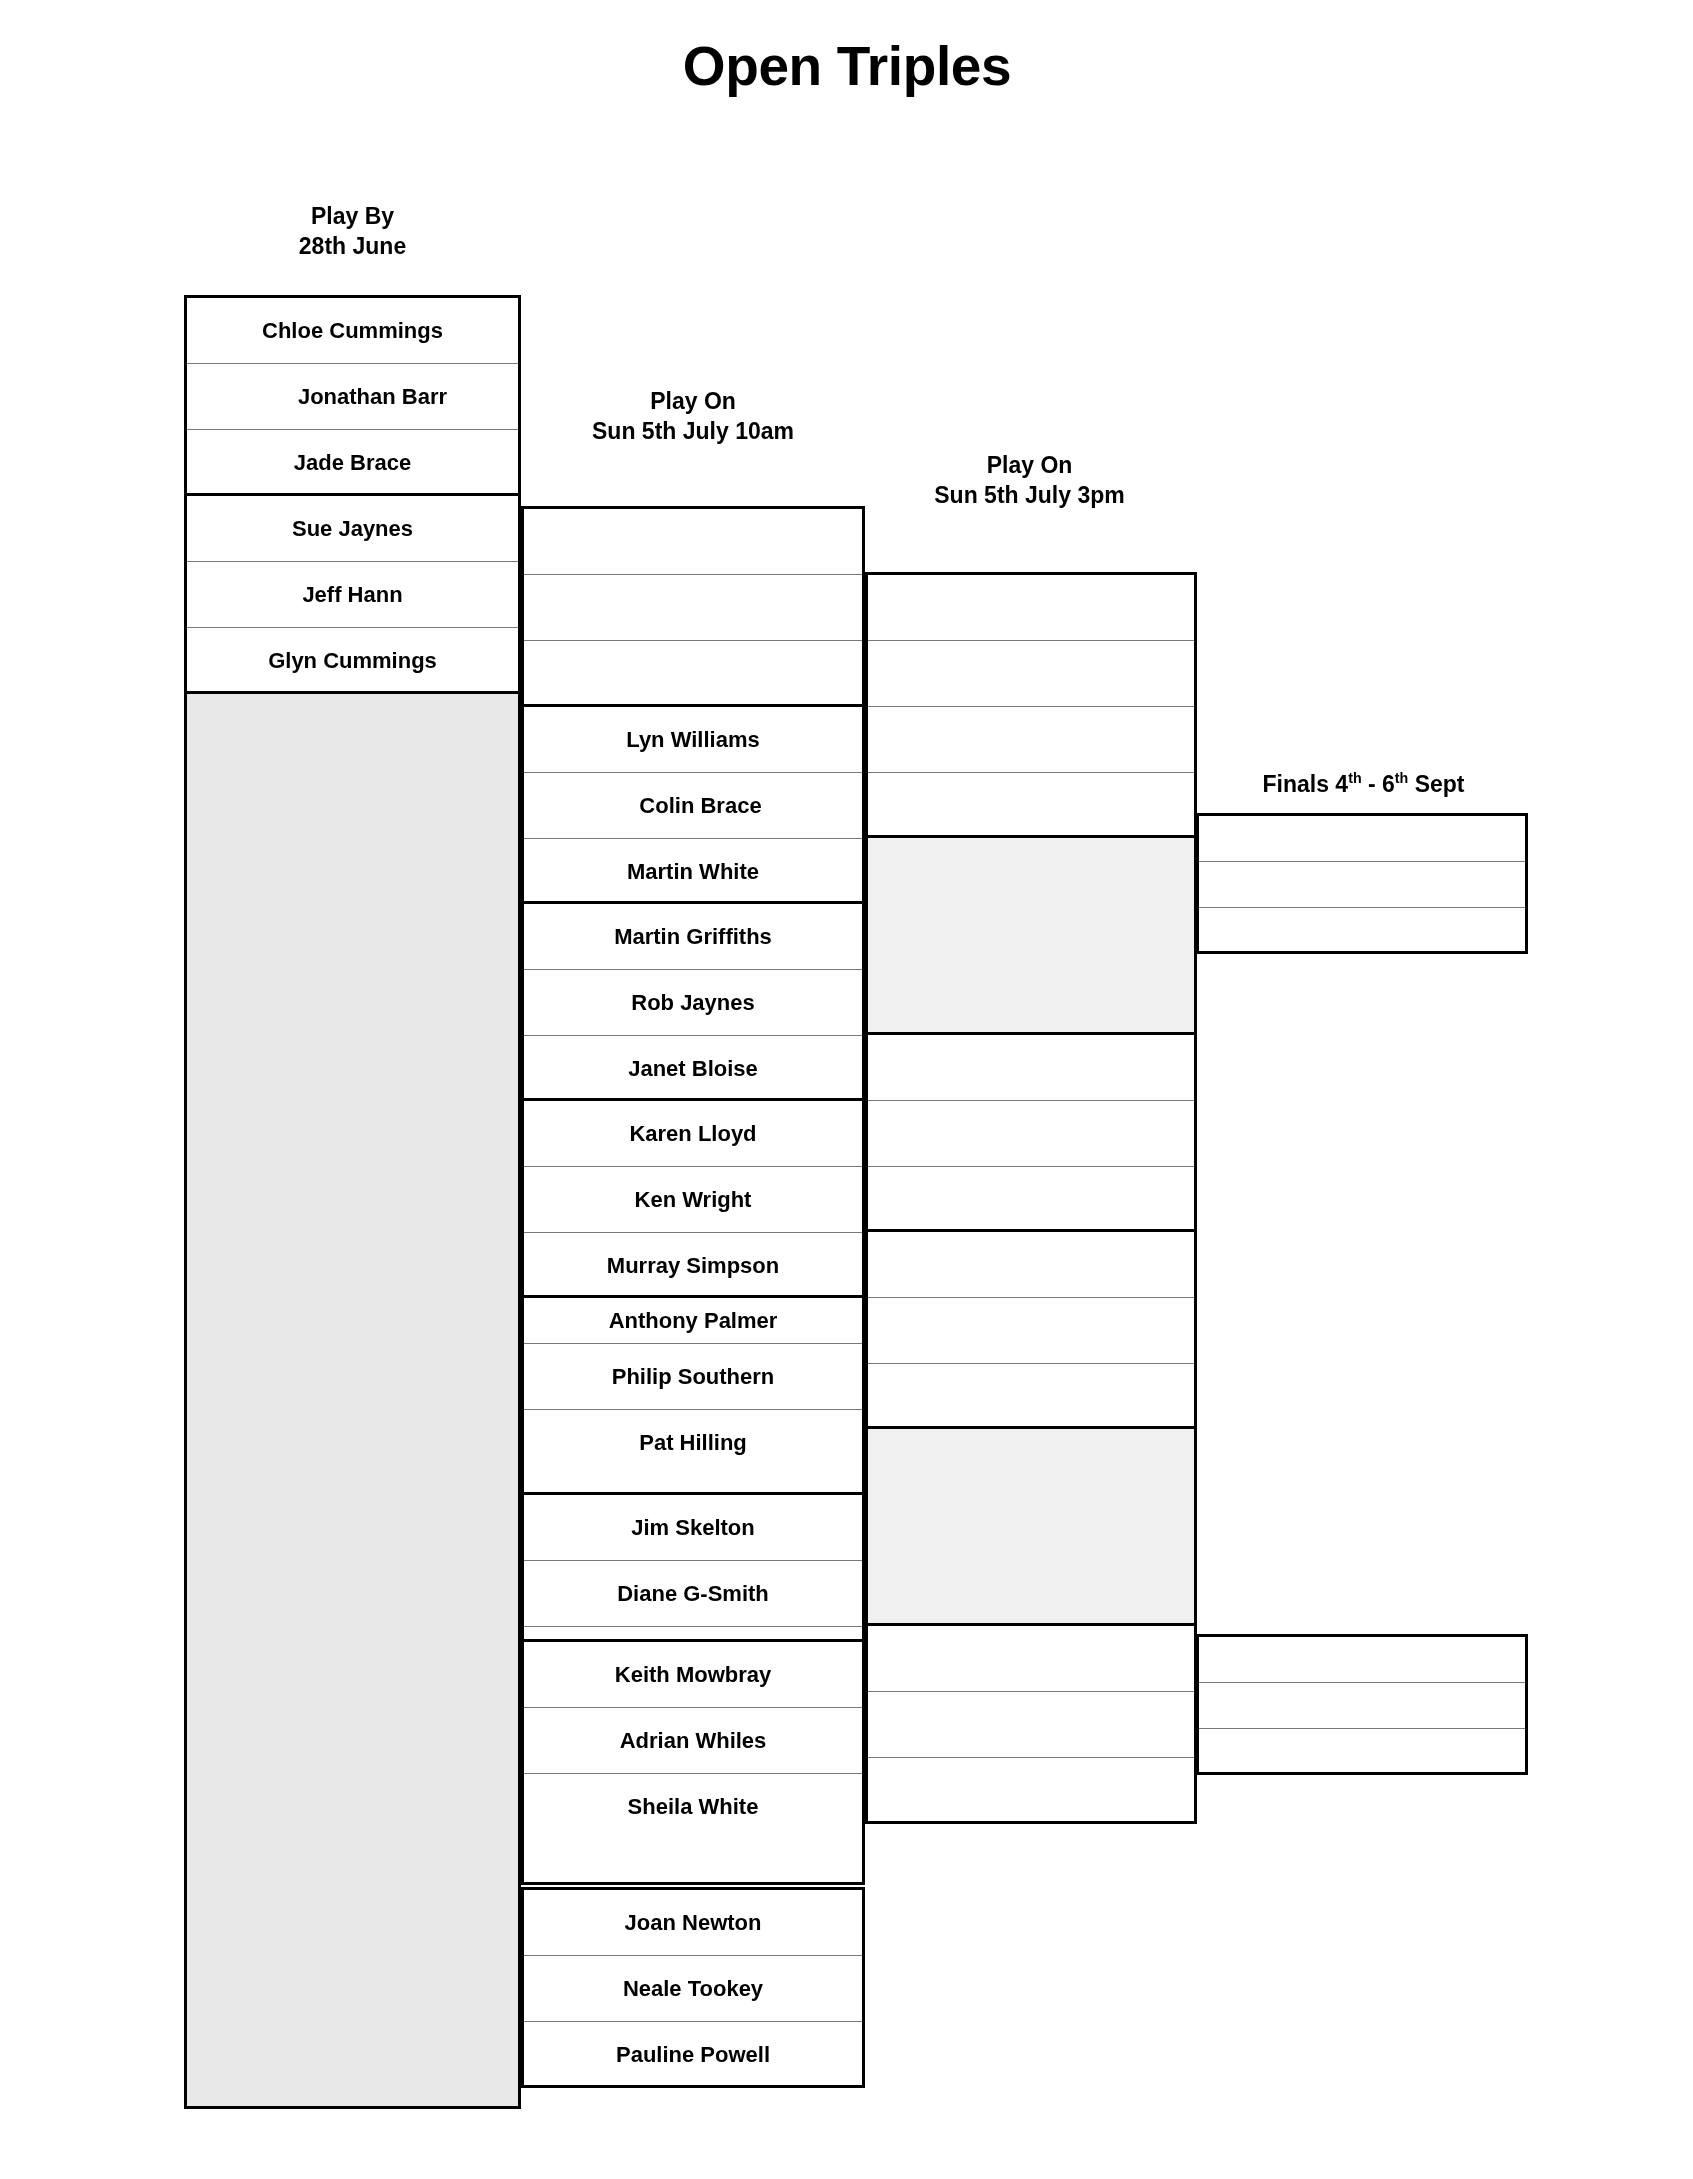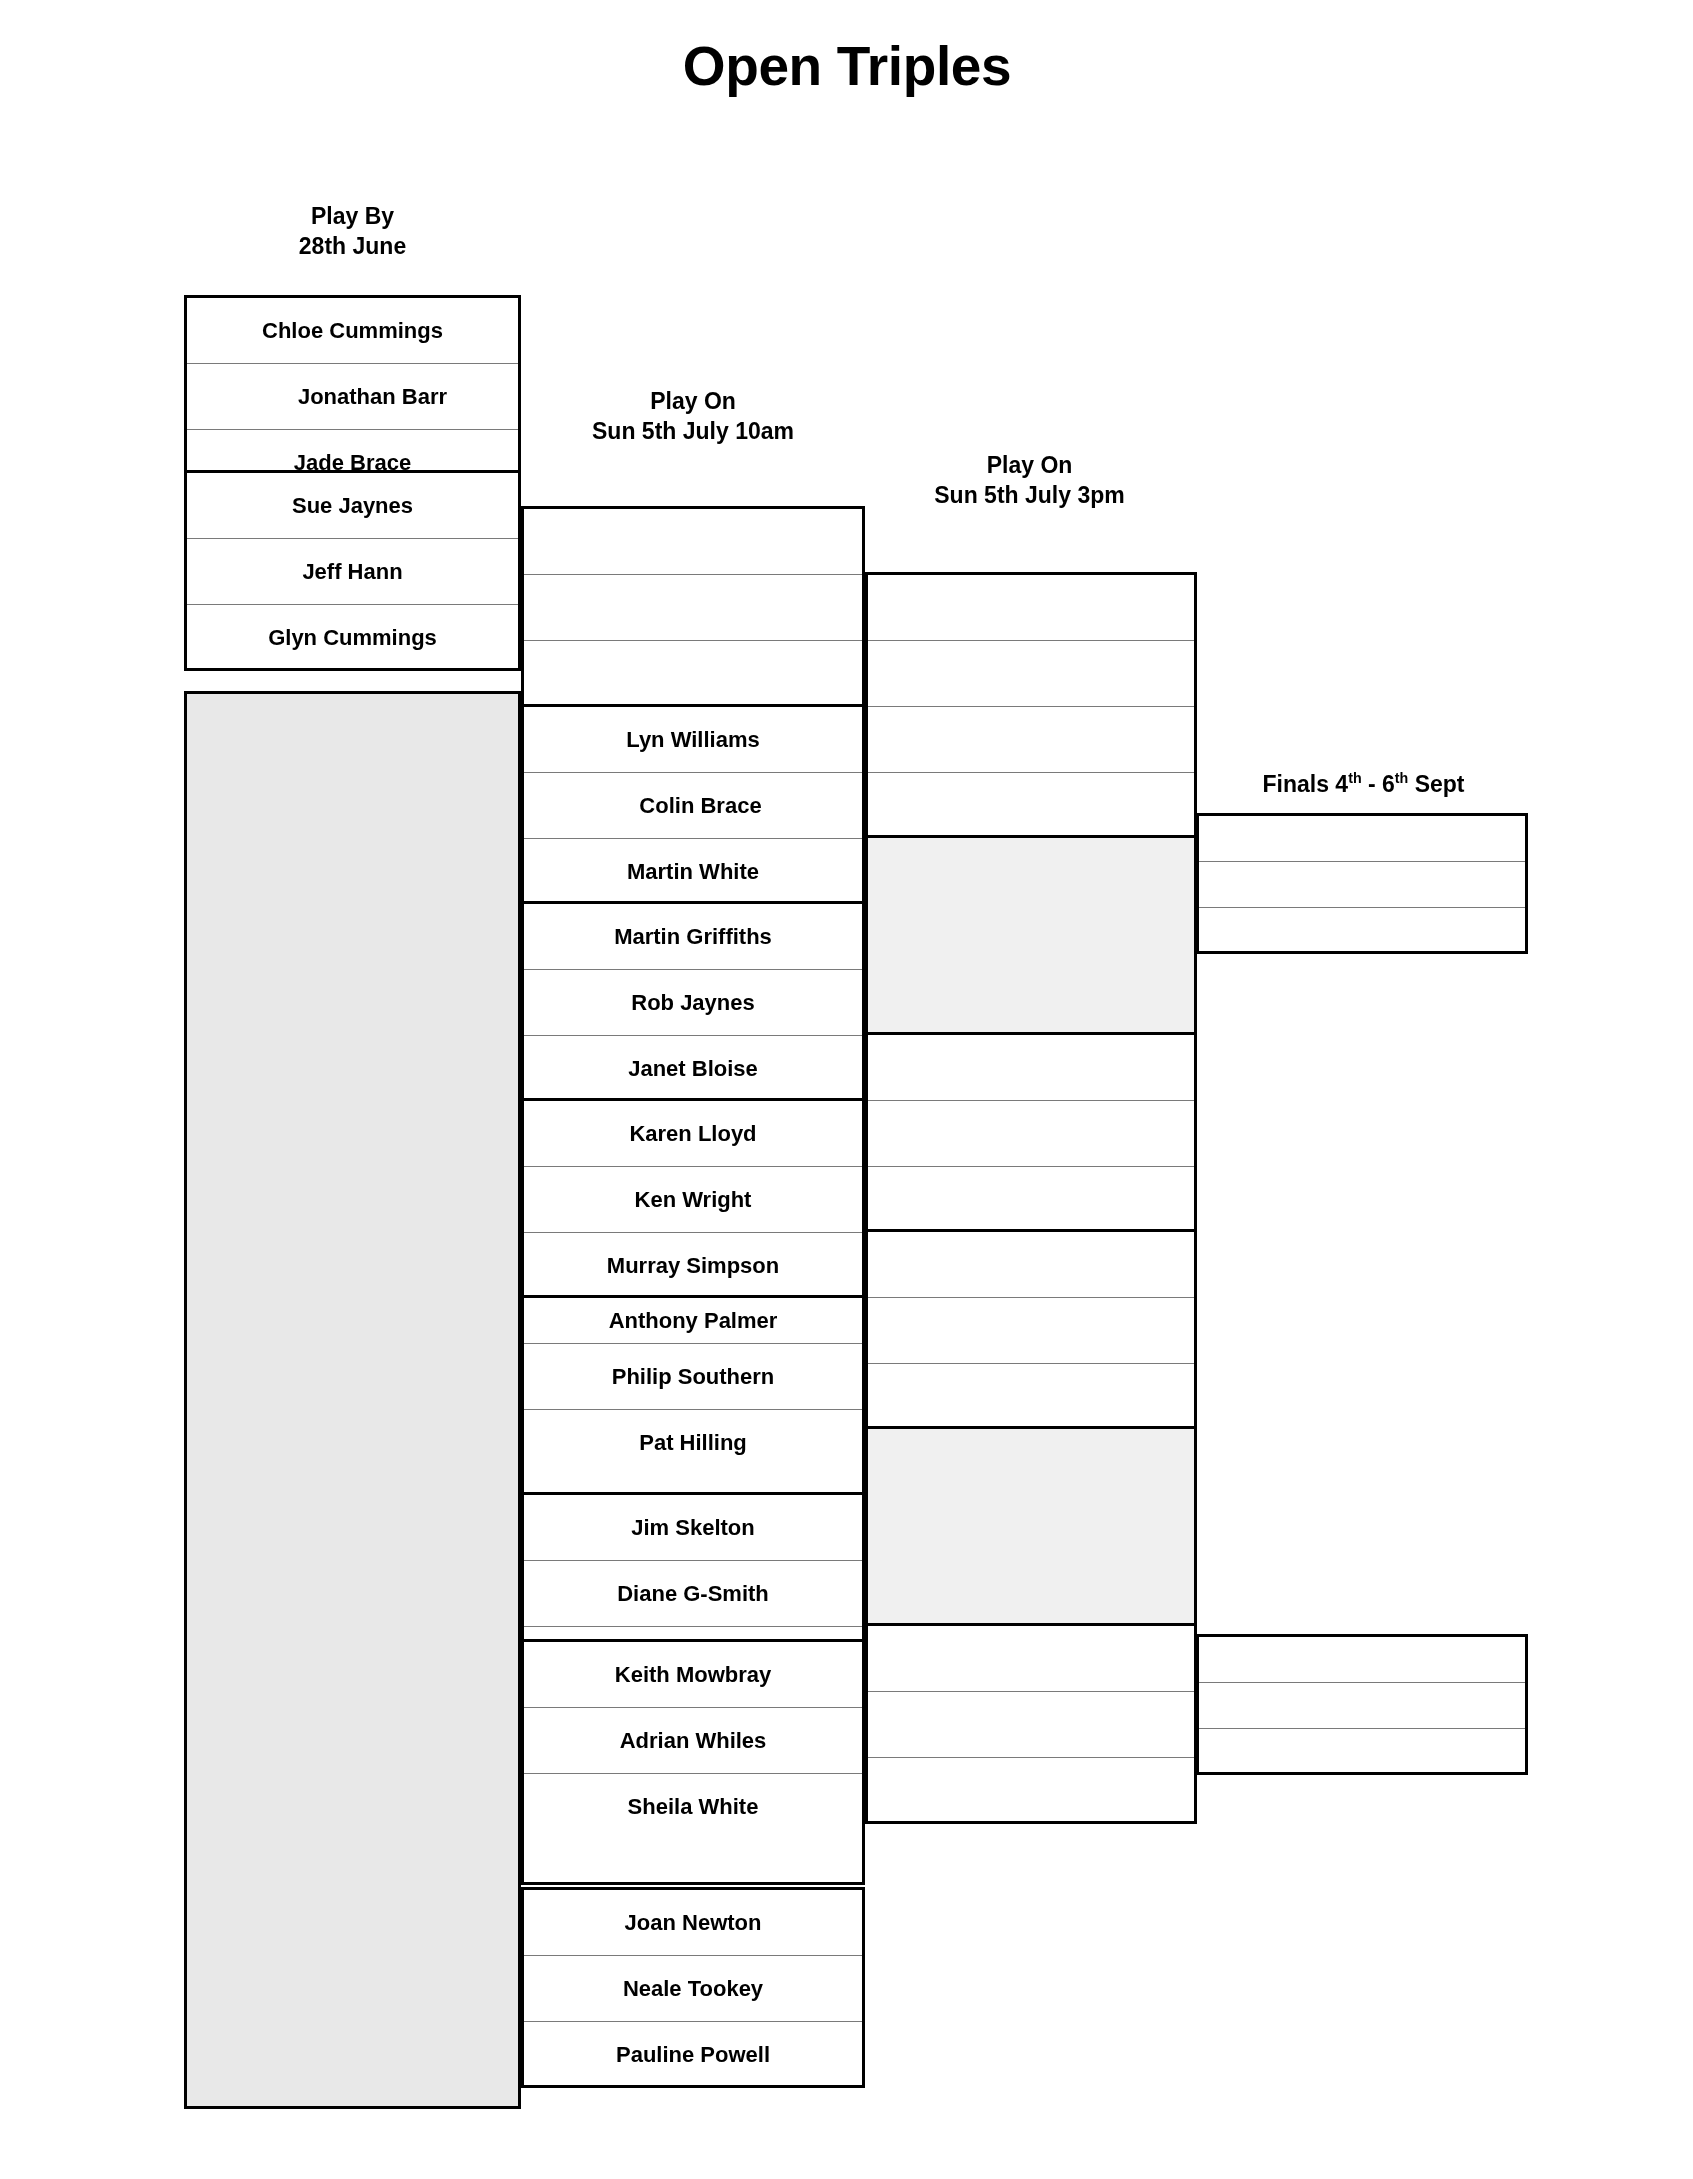--- a/index.html
+++ b/index.html
@@ -75,21 +75,21 @@
 <div class="col-header" style="left:1196px; top:769px; width:335px;">
   <span class="l1"><span>Finals 4</span><span class="sup">th</span><span> - 6</span><span class="sup">th</span><span> Sept</span></span>
 </div>
 
 <div id="bracket-root">
     <div class="group" style="left: 184px; top: 295px; width: 337px; height: 201px;">
       <div class="slot" style="height: 66px;">Chloe Cummings</div>
       <div class="slot" style="height: 66px; padding-left: 40px;">Jonathan Barr</div>
       <div class="slot" style="height: 66px;">Jade Brace</div>
     </div>
-    <div class="group" style="left: 184px; top: 470px; width: 337px; height: 201px;">
+    <div class="group" style="left: 184px; top: 493px; width: 337px; height: 201px;">
       <div class="slot" style="height: 66px;">Sue Jaynes</div>
       <div class="slot" style="height: 66px;">Jeff Hann</div>
       <div class="slot" style="height: 66px;">Glyn Cummings</div>
     </div>
     <div class="group shaded" style="left: 184px; top: 691px; width: 337px; height: 1418px;"></div>
     <div class="group" style="left: 521px; top: 506px; width: 344px; height: 201px;">
       <div class="slot empty" style="height: 66px;"></div>
       <div class="slot empty" style="height: 66px;"></div>
       <div class="slot empty" style="height: 66px;"></div>
     </div>

